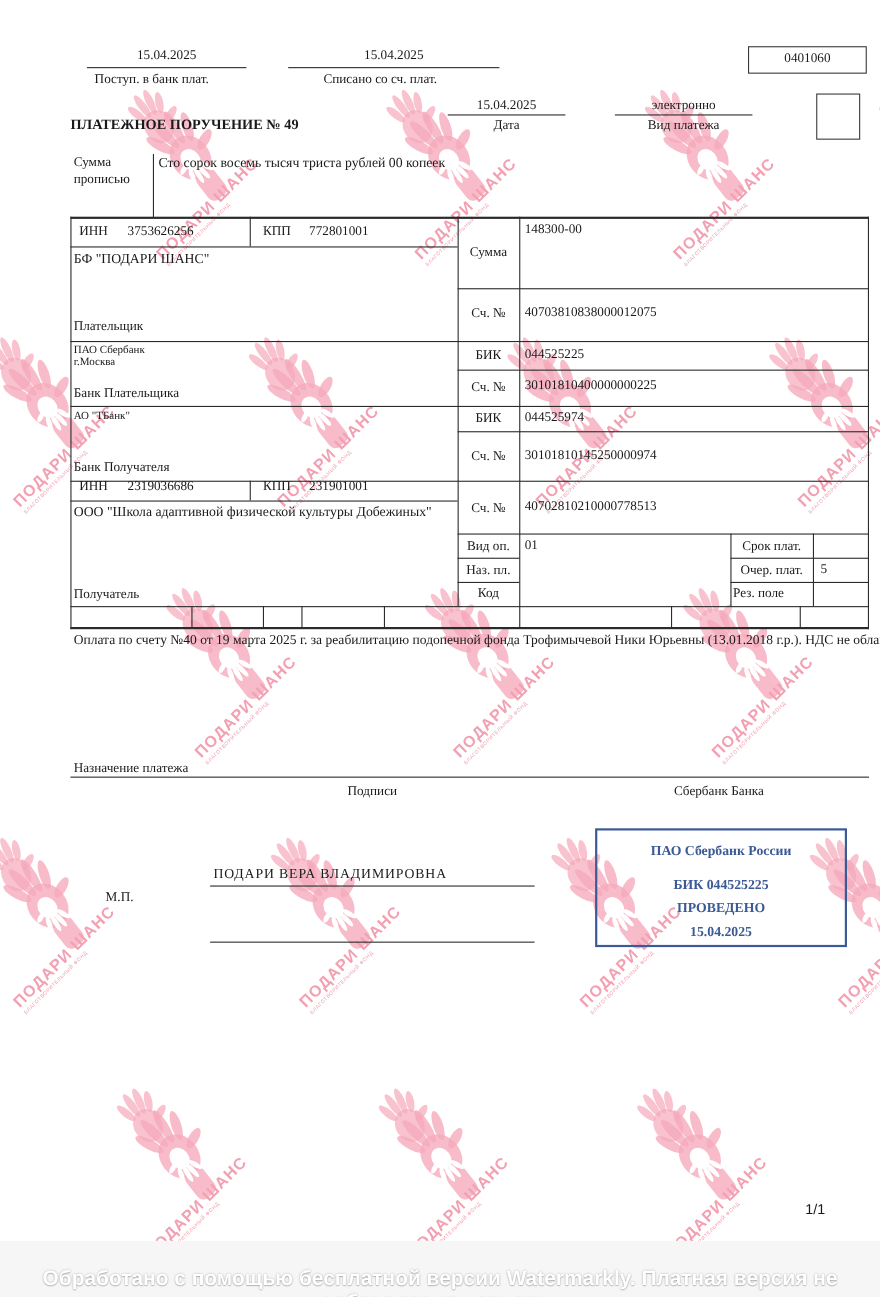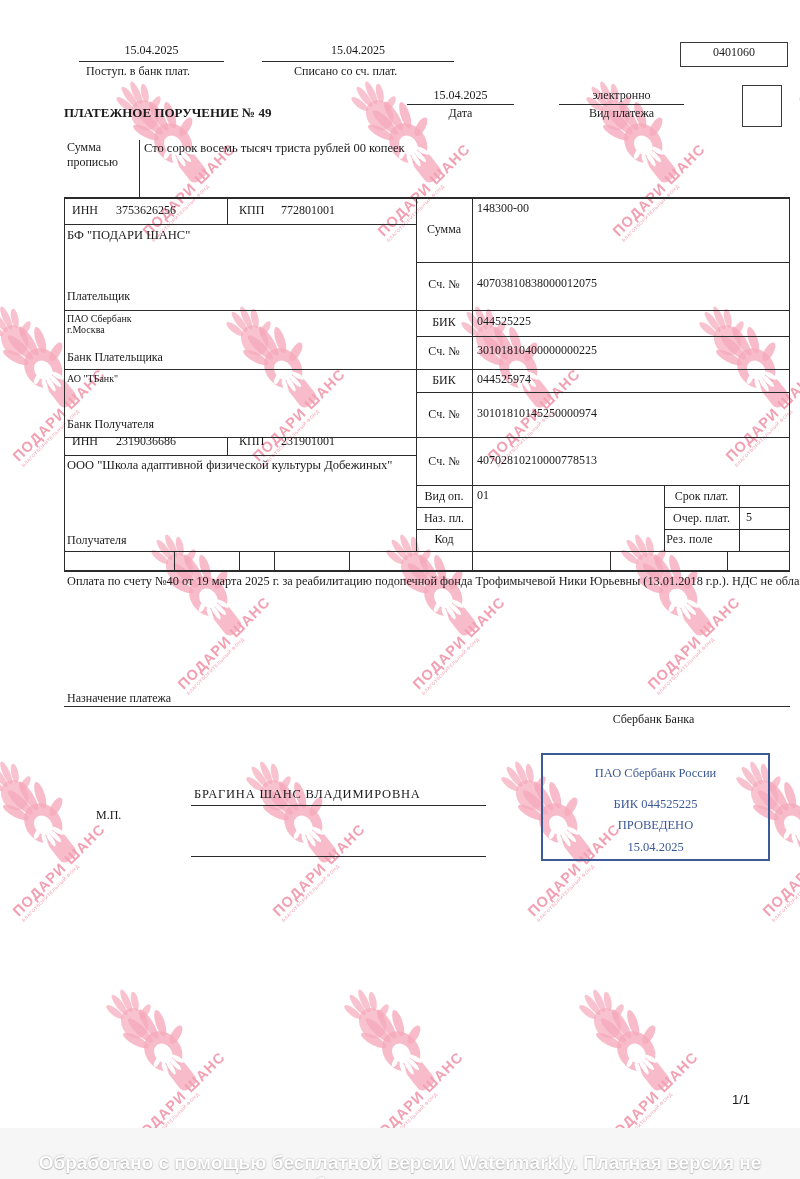--- a/index.html
+++ b/index.html
@@ -671,46 +671,47 @@
   <div class="t c" style="left:392px;top:374px;width:56px">БИК</div>
   <div class="t" style="left:453px;top:373px">044525974</div>
   <div class="t c" style="left:392px;top:408px;width:56px">Сч. №</div>
   <div class="t" style="left:453px;top:407px">30101810145250000974</div>
 
   <div class="t" style="left:48px;top:435px">ИНН</div>
   <div class="t" style="left:92px;top:435px">2319036686</div>
   <div class="t" style="left:215px;top:435px">КПП</div>
   <div class="t" style="left:257px;top:435px">231901001</div>
   <div class="t f125" style="left:43px;top:458px">ООО "Школа адаптивной физической культуры Добежиных"</div>
-  <div class="t" style="left:43px;top:534px">Получателя</div>
+  <div class="t" style="left:43px;top:534px">Получатель</div>
 
   <div class="t c" style="left:392px;top:455px;width:56px">Сч. №</div>
   <div class="t" style="left:453px;top:454px">40702810210000778513</div>
 
   <div class="t c" style="left:392px;top:490px;width:56px">Вид оп.</div>
   <div class="t" style="left:453px;top:489px">01</div>
   <div class="t c" style="left:392px;top:512px;width:56px">Наз. пл.</div>
   <div class="t c" style="left:392px;top:533px;width:56px">Код</div>
   <div class="t c" style="left:640px;top:490px;width:75px">Срок плат.</div>
   <div class="t c" style="left:640px;top:512px;width:75px">Очер. плат.</div>
   <div class="t" style="left:722px;top:511px">5</div>
   <div class="t c" style="left:628px;top:533px;width:75px">Рез. поле</div>
 
   <div class="t" style="left:43px;top:575px;font-size:12.3px">Оплата по счету №40 от 19 марта 2025 г. за реабилитацию подопечной фонда Трофимычевой Ники Юрьевны (13.01.2018 г.р.). НДС не облагается.</div>
   <div class="t" style="left:43px;top:692px">Назначение платежа</div>
   <i class="hl" style="left:40px;top:706px;width:726px"></i>
 
+  <div class="t c" style="left:167px;top:713px;width:295px">Подписи</div>
   <div class="t c" style="left:517px;top:713px;width:225px">Сбербанк Банка</div>
 
-  <div class="t f125" style="left:170px;top:787px;letter-spacing:.8px">БРАГИНА ШАНС ВЛАДИМИРОВНА</div>
+  <div class="t f125" style="left:170px;top:787px;letter-spacing:.8px">ПОДАРИ ВЕРА ВЛАДИМИРОВНА</div>
   <i class="hl" style="left:167px;top:805px;width:295px"></i>
   <div class="t" style="left:72px;top:809px">М.П.</div>
   <i class="hl" style="left:167px;top:856px;width:295px"></i>
 
-  <div class="stamp" style="border-color: rgb(60, 90, 150); color: rgb(60, 90, 150);">
+  <div class="stamp" style="border-color: rgb(60, 90, 150); color: rgb(60, 90, 150); font-weight: bold;">
     <div class="t" style="left:2px;top:11px">ПАО Сбербанк России</div>
     <div class="t" style="left:2px;top:42px">БИК 044525225</div>
     <div class="t" style="left:2px;top:63px">ПРОВЕДЕНО</div>
     <div class="t" style="left:2px;top:85px">15.04.2025</div>
   </div>
 
   <div class="t pagenum" style="left:708px;top:1093px">1/1</div>
 </div>
 
 <div class="footer-strip">

